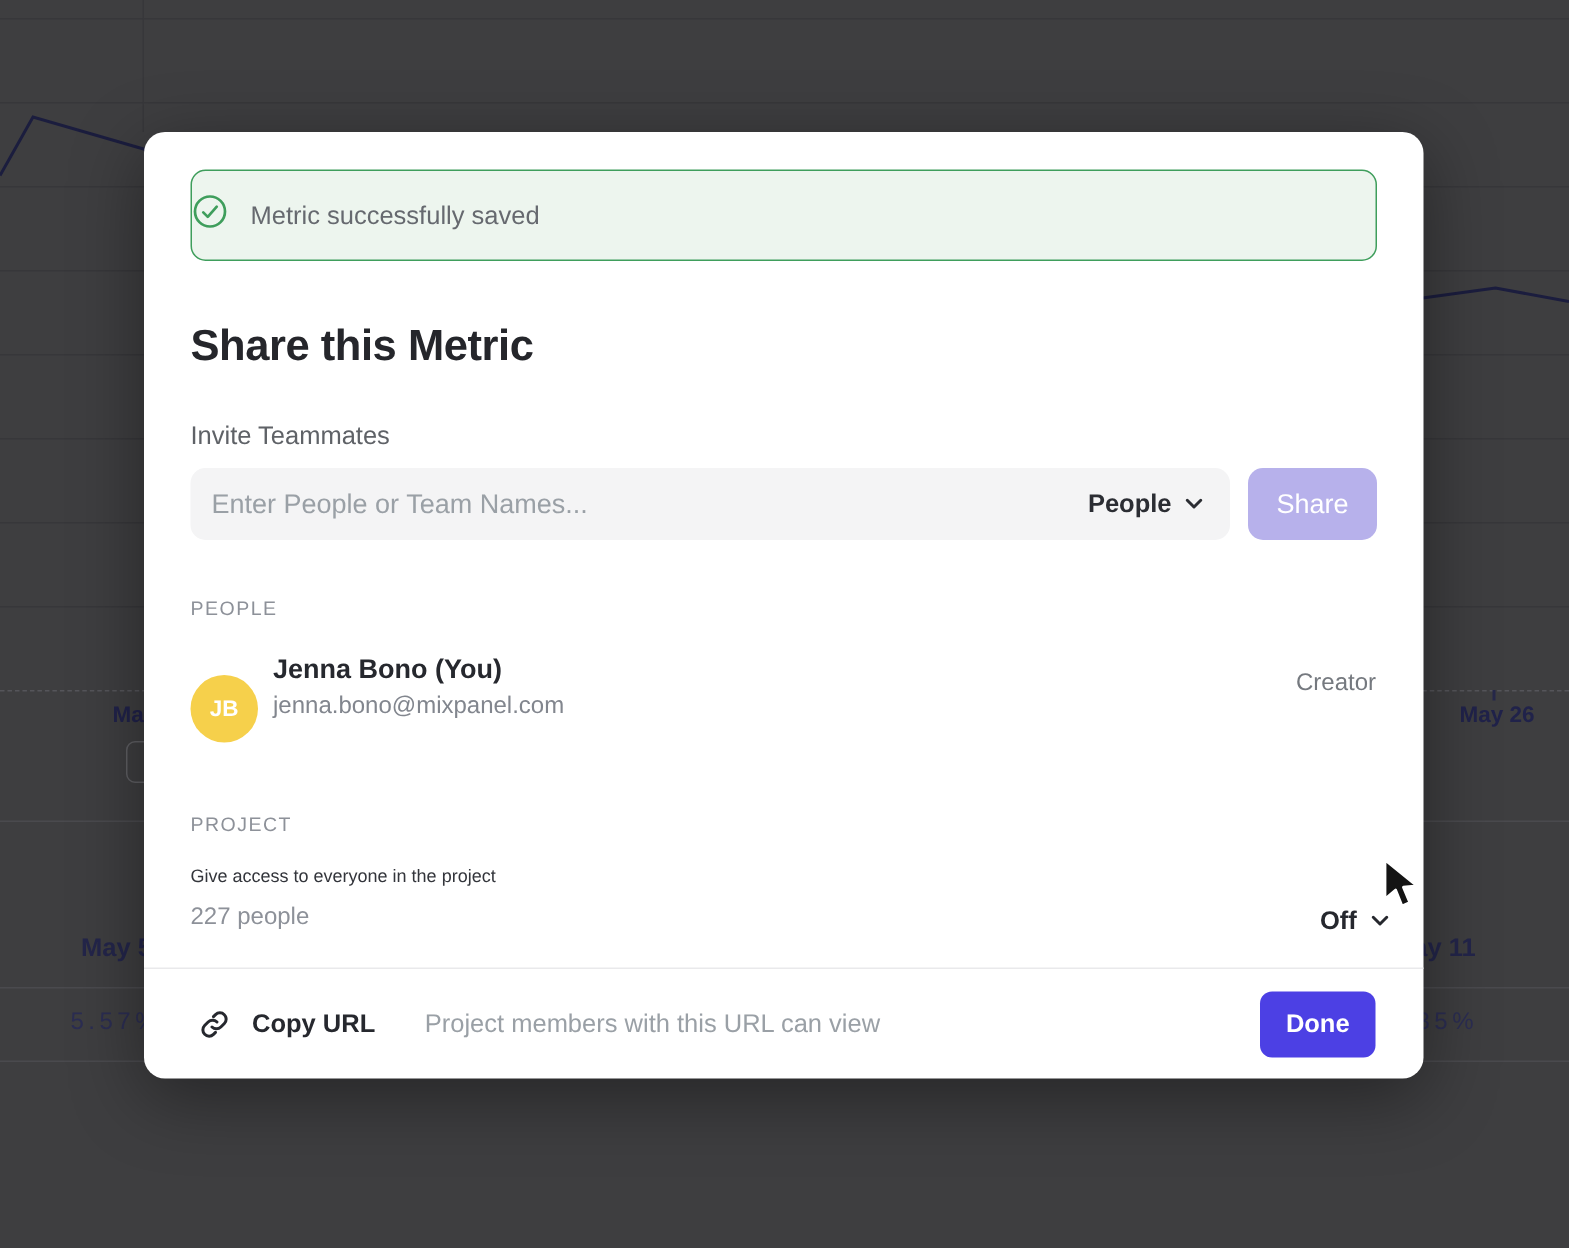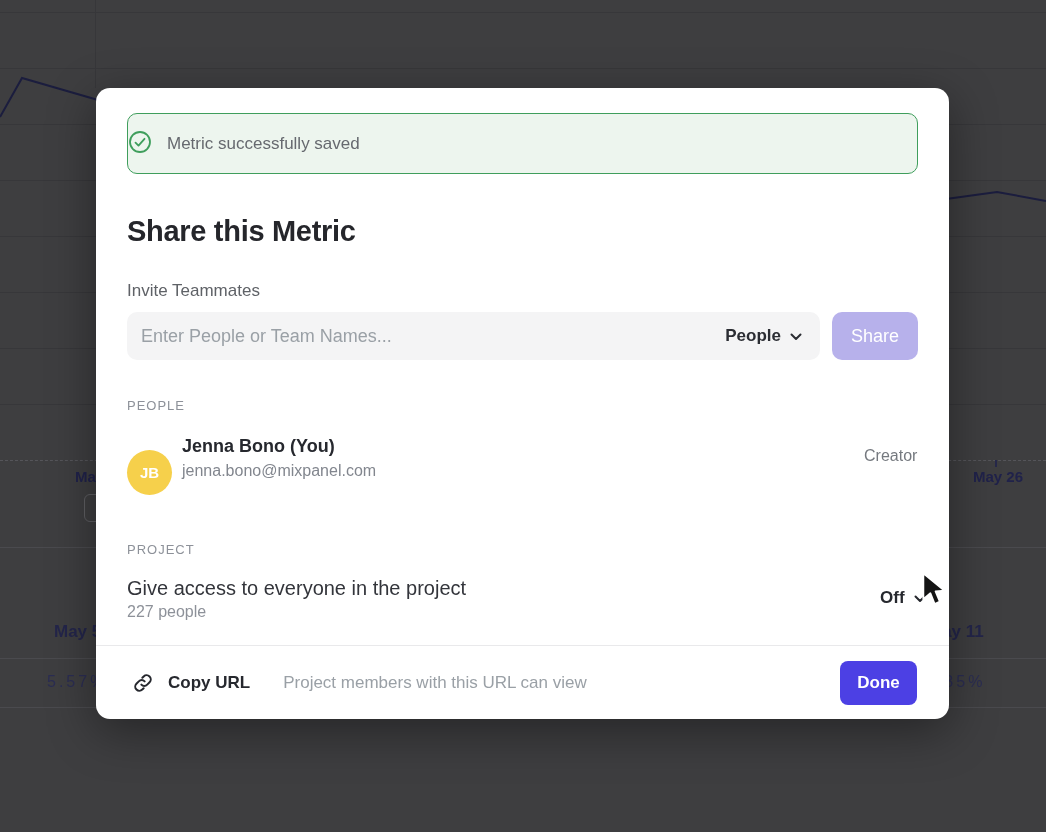--- a/index.html
+++ b/index.html
@@ -73,23 +73,23 @@
   .avatar {
     position:absolute; left:0; top:16px; width:45px; height:45px; border-radius:50%;
     background:var(--avatar-yellow,#f6d04b); color:#ffffff; font-size:15px; font-weight:600;
     display:flex; align-items:center; justify-content:center;
   }
   .person-name { position:absolute; left:55px; top:2px; font-size:18px; font-weight:700; color:#26282e; }
   .person-email { position:absolute; left:55px; top:28px; font-size:16px; color:#82868e; }
   .person-role { position:absolute; left:737px; top:13px; font-size:16px; color:#75797f; }
   .project-label { top:454px; }
   .project-row { position:absolute; left:31px; top:489px; width:791px; height:50px; }
-  .project-title { position:absolute; left:0; top:0; font-size:20px; color:#33353b; }
+  .project-title { position:absolute; left:0; top:0; font-size:12px; color:#33353b; }
   .project-sub { position:absolute; left:0; top:26px; font-size:16px; color:#8d9199; }
-  .project-toggle { position:absolute; left:753px; top:11px; display:flex; align-items:center; gap:9px; cursor:pointer; }
+  .project-toggle { position:absolute; left:753px; top:27px; display:flex; align-items:center; gap:9px; cursor:pointer; }
   .project-toggle-label { font-size:17px; font-weight:600; color:#26282e; }
   .footer-divider { position:absolute; left:0; top:557px; width:853px; height:1px; background:#e9e9eb; }
   .footer {
     position:absolute; left:0; top:558px; width:853px; height:73px;
     display:flex; align-items:center; padding:0 32px 0 37px;
   }
   .link-icon { color:#26282e; display:flex; }
   .copyurl-label { margin-left:15px; font-size:17px; font-weight:700; color:#26282e; cursor:pointer; }
   .footer-hint { margin-left:33px; font-size:17px; color:#9aa0a6; }
   .done-btn {

